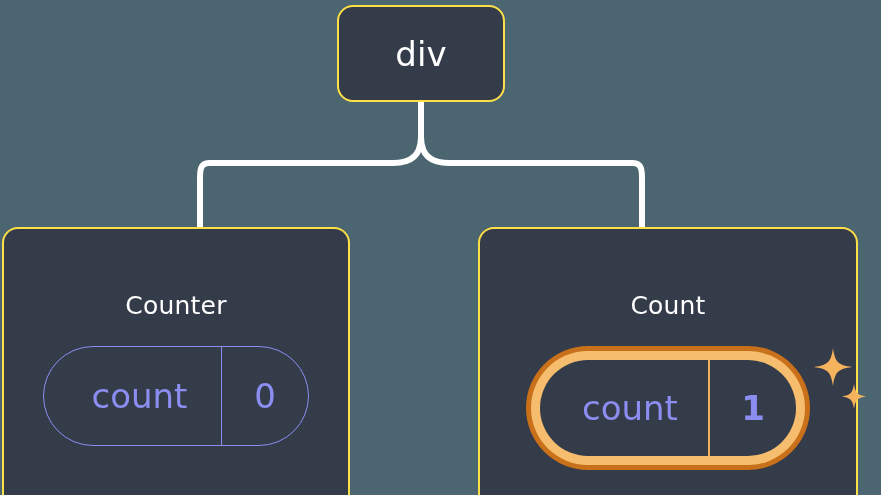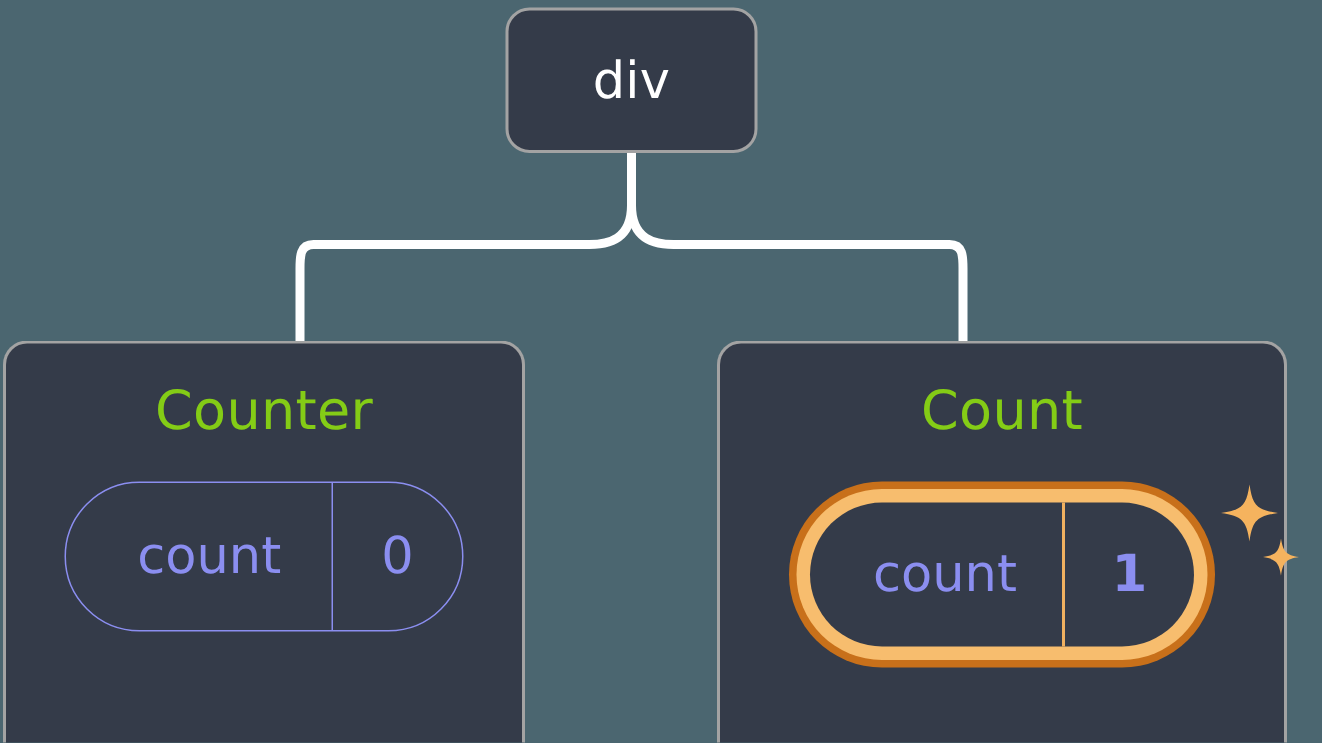--- a/index.html
+++ b/index.html
@@ -28,21 +28,21 @@
     top: 0;
     width: 881px;
     height: 495px;
     pointer-events: none;
   }
 
   
   .node {
     position: absolute;
     background: #343b49;
-    border: 2px solid #a3a3a3;
+    border: 2px solid #fde047;
     border-radius: 16px;
     box-sizing: border-box;
   }
 
   .node-root {
     left: 337px;
     top: 5px;
     width: 168px;
     height: 97px;
     display: flex;
@@ -63,24 +63,24 @@
     flex-direction: column;
     align-items: center;
     border-bottom-left-radius: 0;
     border-bottom-right-radius: 0;
     border-bottom: none;
   }
   .node-left  { left: 2px;   width: 348px; }
   .node-right { left: 478px; width: 380px; }
 
   .child-title {
-    color: #84cc16;
-    font-size: 36px;
+    color: #ffffff;
+    font-size: 25px;
     line-height: 1;
-    margin-top: 28px;
+    margin-top: 64px;
     letter-spacing: 0.2px;
   }
 
   
   .pill-wrap {
     position: relative;
     margin-top: 28px;
     display: flex;
     align-items: center;
     justify-content: center;

